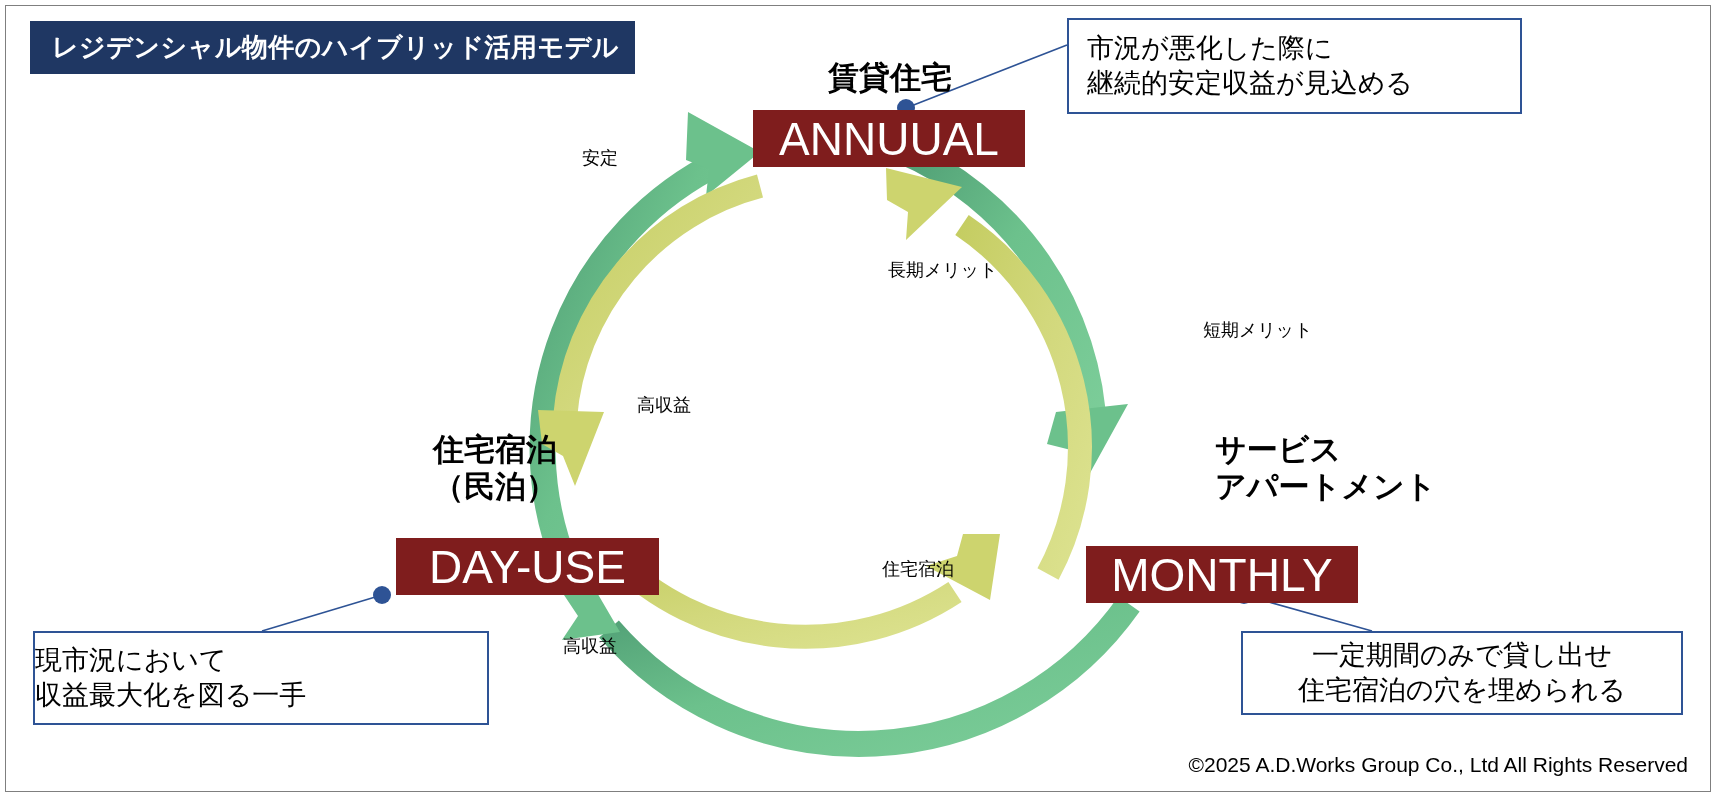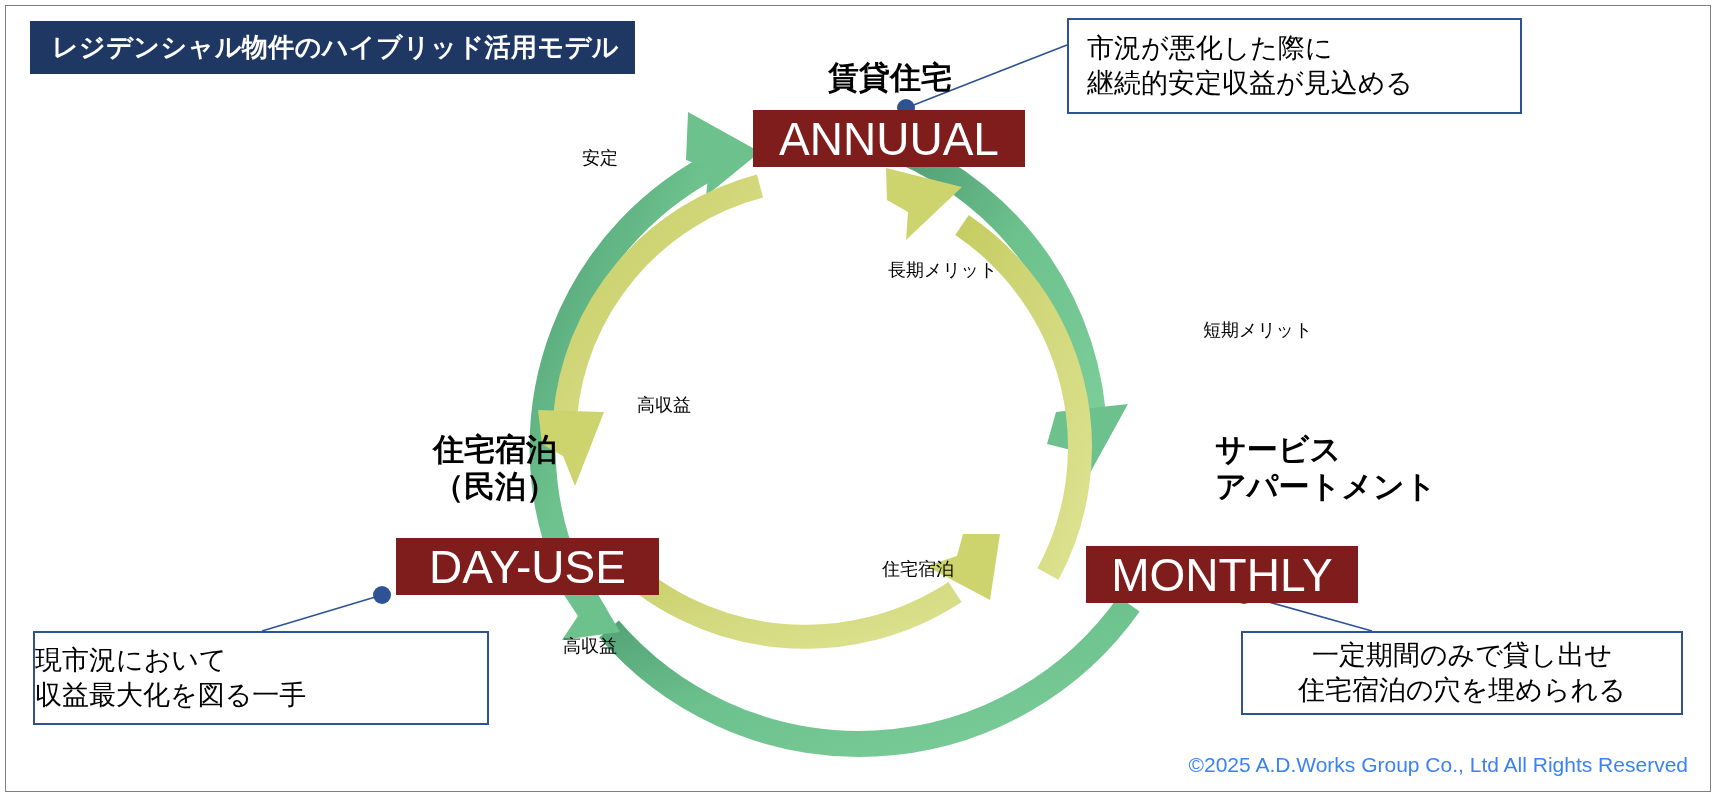--- a/index.html
+++ b/index.html
@@ -68,21 +68,21 @@
   }
   #callout-annual{left:1067px;top:18px;width:455px;height:96px;padding-left:18px;
                   justify-content:flex-start;text-align:left;}
   #callout-dayuse{left:33px;top:631px;width:456px;height:94px;
                   justify-content:flex-start;text-align:left;}
   #callout-monthly{left:1241px;top:631px;width:442px;height:84px;
                   justify-content:center;text-align:center;}
 
   
   .copyright{
-    position:absolute;right:34px;bottom:26px;color:#3b82f6;font-size:21px;
+    position:absolute;right:34px;bottom:26px;color:#000000;font-size:21px;
     white-space:nowrap;z-index:6;
   }
 </style>
 </head>
 <body>
 
 <div id="slide">
 
   <div class="slide-frame"></div>
 

